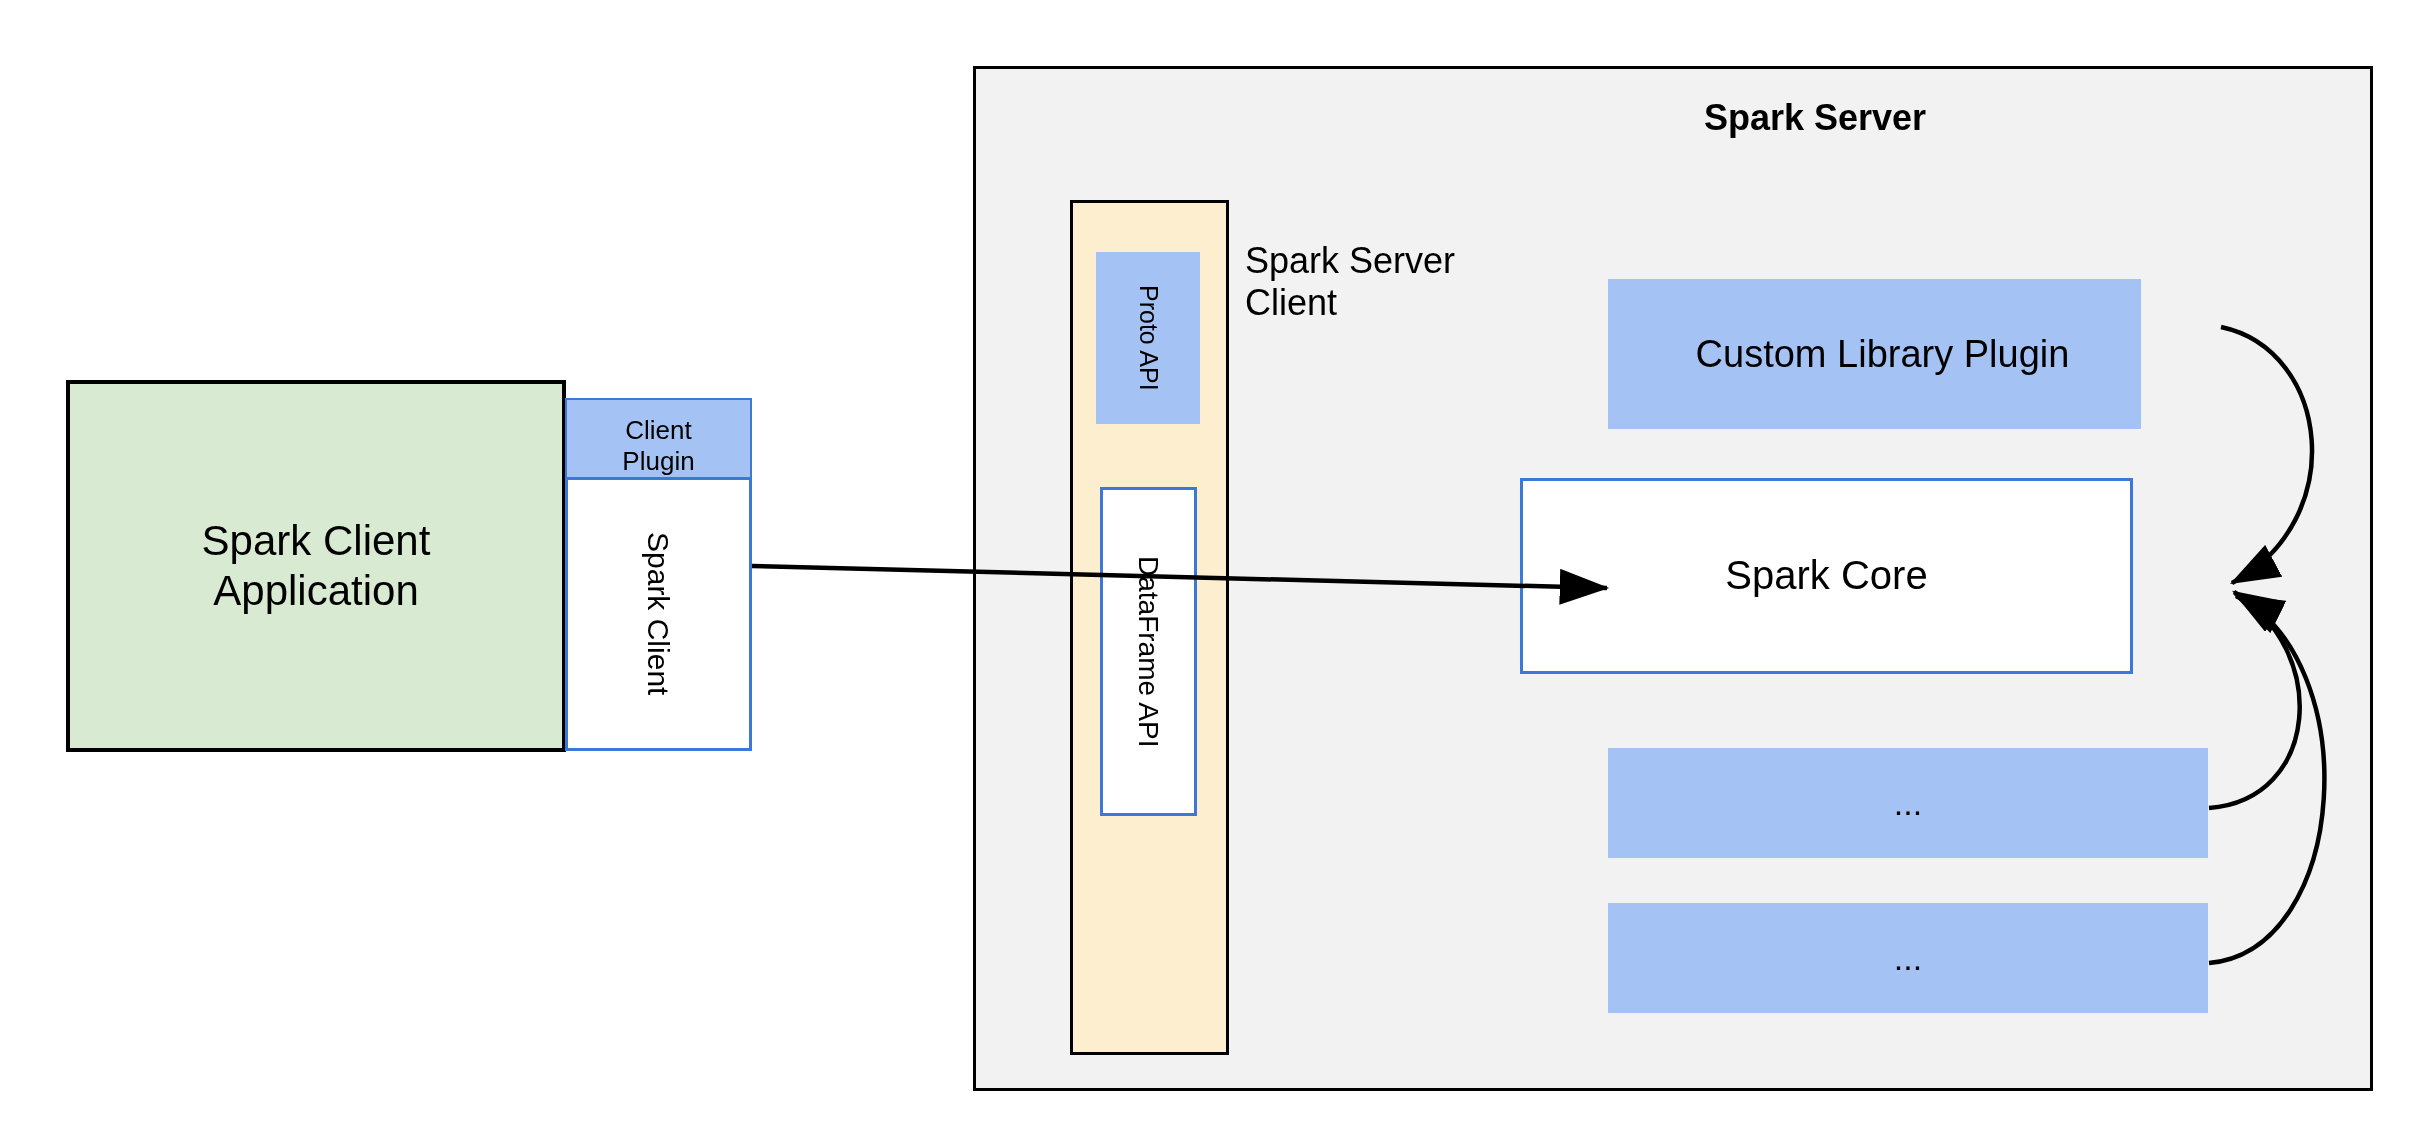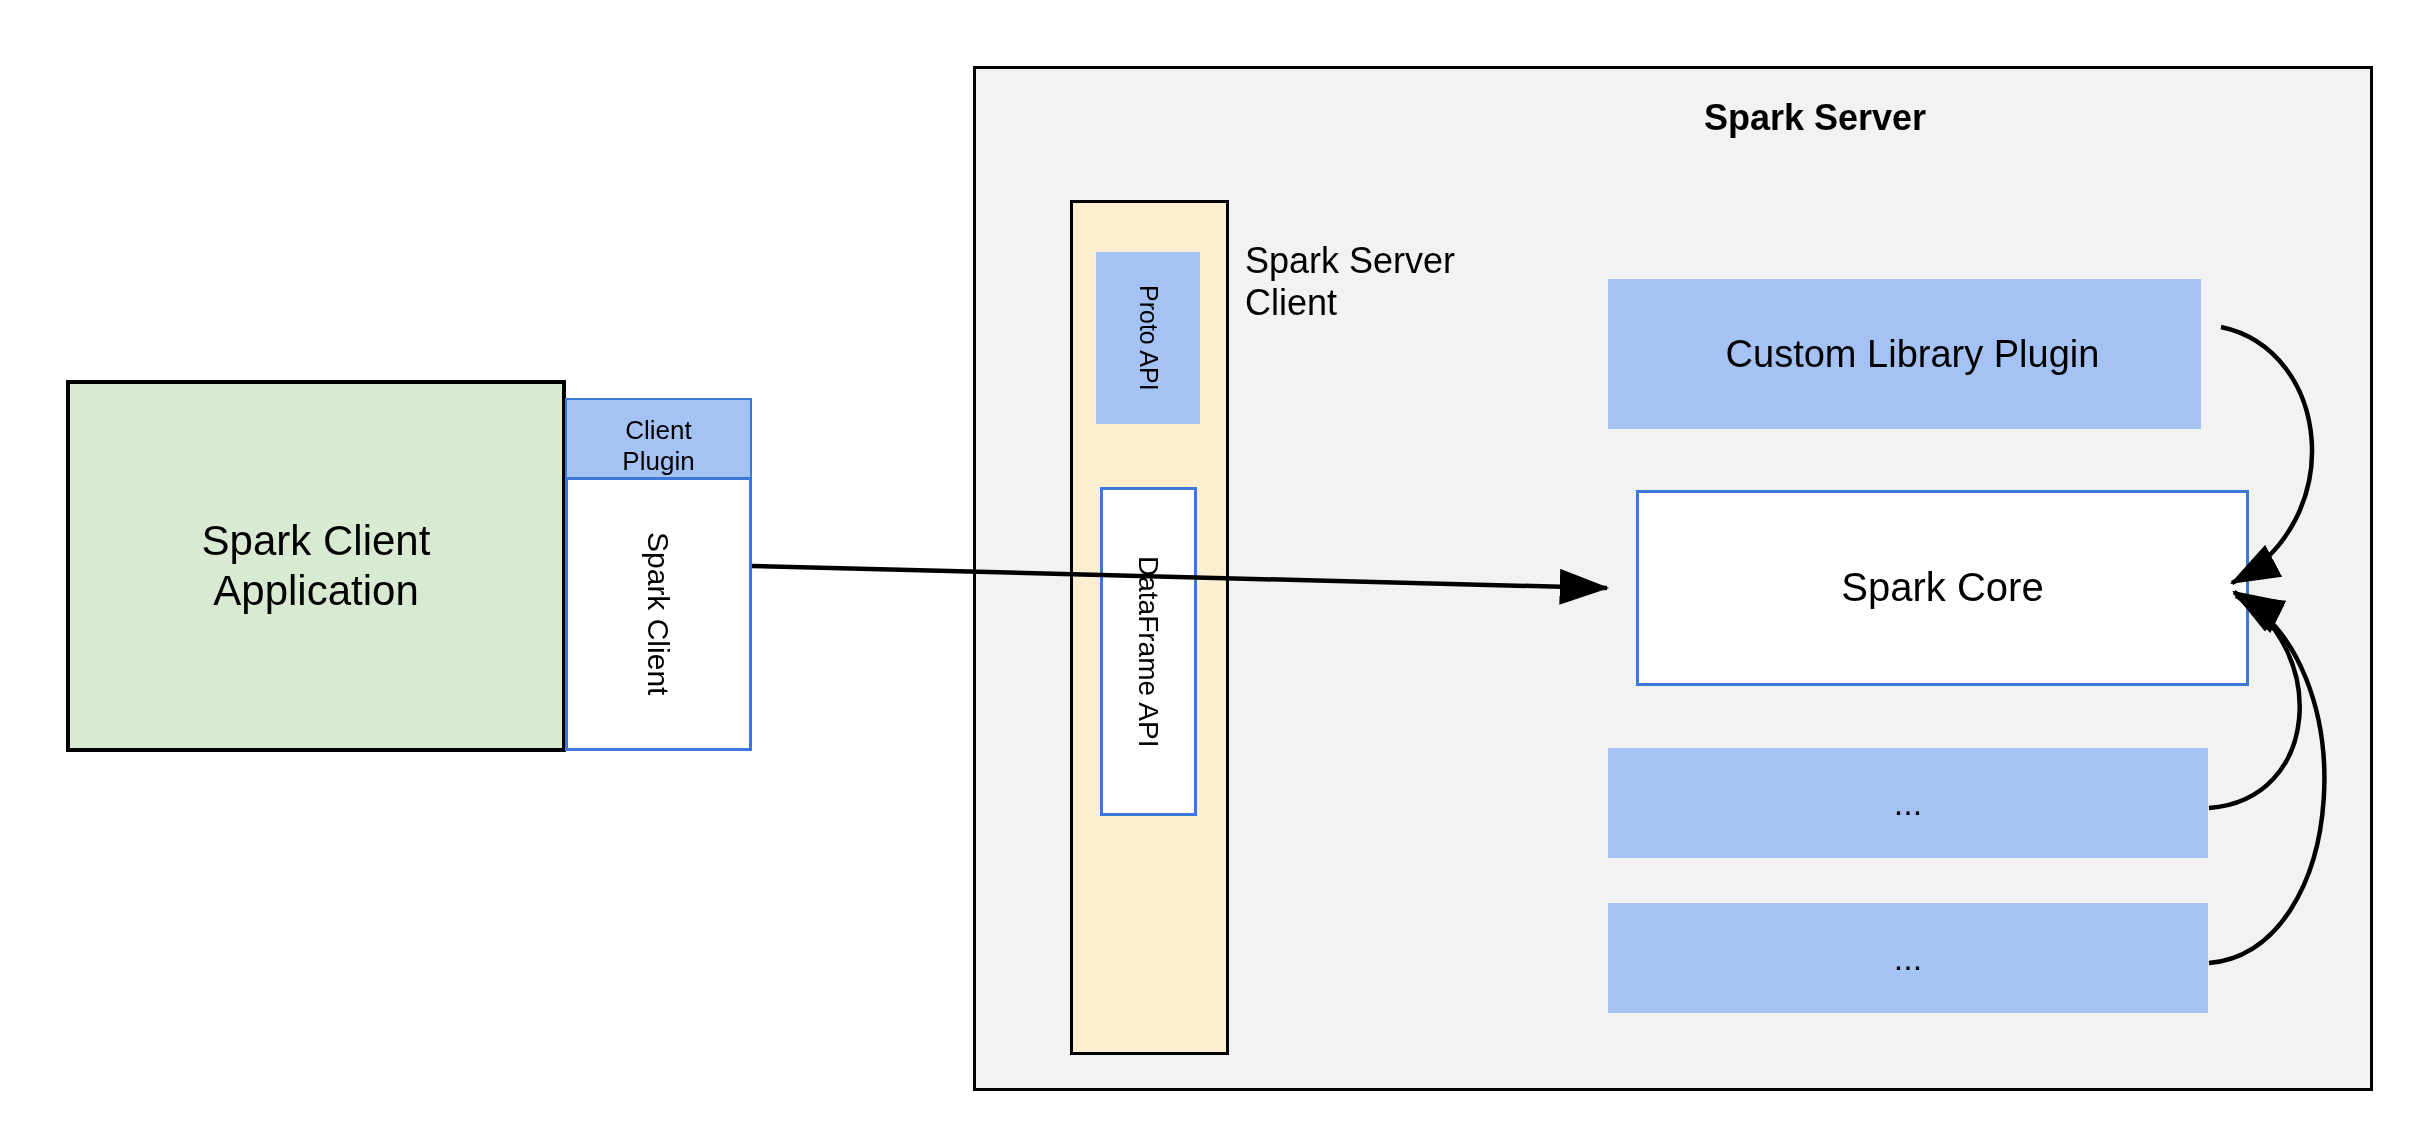--- a/index.html
+++ b/index.html
@@ -128,35 +128,34 @@
     height: 329px;
     background: #ffffff;
     border: 3px solid #3c78d8;
     font-size: 28px;
   }
 
   
   #custom-library-plugin {
     left: 1608px;
     top: 279px;
-    width: 593px;
+    width: 533px;
     height: 150px;
     background: #a4c2f4;
     font-size: 38px;
     padding-left: 16px;
   }
   #spark-core {
-    left: 1636px;
+    left: 1520px;
     top: 478px;
     width: 613px;
     height: 196px;
     background: #ffffff;
     border: 3px solid #3c78d8;
     font-size: 40px;
-    margin-top: 12px;
   }
   #ellipsis-row-1 {
     left: 1608px;
     top: 748px;
     width: 600px;
     height: 110px;
     background: #a4c2f4;
     font-size: 34px;
   }
   #ellipsis-row-2 {

